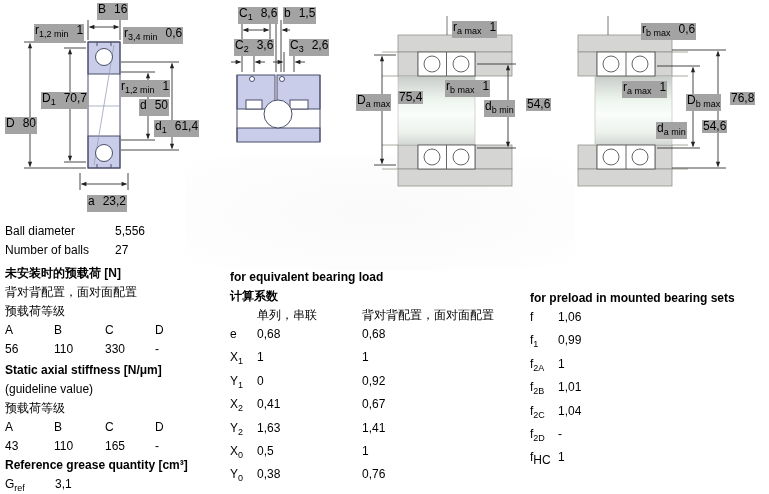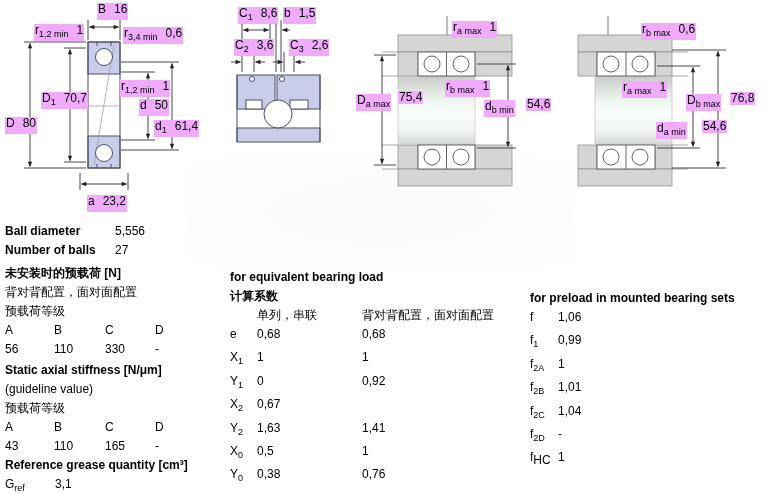--- a/index.html
+++ b/index.html
@@ -1,26 +1,26 @@
 <!DOCTYPE html>
 <html><head>
 <meta charset="utf-8">
 <style>
   html,body{margin:0;padding:0}
   body{width:769px;height:494px;background:#fff;font-family:"Liberation Sans",sans-serif;
        font-size:12px;color:#000;position:relative;overflow:hidden}
   svg{position:absolute;overflow:visible}
-  .dim{position:absolute;white-space:nowrap;background:#f0abfc;padding:0 1px;line-height:13px;font-size:12px}
+  .dim{position:absolute;white-space:nowrap;background:#a3a3a3;padding:0 1px;line-height:13px;font-size:12px}
   .dim sub{font-size:9px}
   .dv{margin-left:8px}
   .bold{font-weight:bold}
   .col{position:absolute}
   .row{line-height:19px;white-space:nowrap}
   .spec{display:flex;line-height:19px}
-  .spec .lbl{width:110px;font-weight:bold}
+  .spec .lbl{width:110px;font-weight:normal}
   .grid4{display:grid;grid-template-columns:49px 51px 50px auto;line-height:19px}
   .calc-grid{display:grid;grid-template-columns:27px 105px auto;line-height:19px}
   .pf-grid{display:grid;grid-template-columns:28px auto;line-height:19px}
   .grease{display:flex;line-height:19px}
   .grease .lbl{width:50px}
   .sp4{height:4px}.sp2{height:2px}
   .watermark{position:absolute;left:185px;top:155px;width:390px;height:115px;
      background:radial-gradient(ellipse at center,#fafafa 0%,#fcfcfc 55%,rgba(255,255,255,0) 100%);}
 </style>
 </head>
@@ -278,20 +278,21 @@
     <span>1</span>
     <span>1</span>
   </div>
   <div class="calc-grid">
     <span><span>Y</span><sub style="font-size:9px">1</sub></span>
     <span>0</span>
     <span>0,92</span>
   </div>
   <div class="calc-grid">
     <span><span>X</span><sub style="font-size:9px">2</sub></span>
+    <span>0,41</span>
     <span>0,67</span>
   </div>
   <div class="calc-grid">
     <span><span>Y</span><sub style="font-size:9px">2</sub></span>
     <span>1,63</span>
     <span>1,41</span>
   </div>
   <div class="calc-grid">
     <span><span>X</span><sub style="font-size:9px">0</sub></span>
     <span>0,5</span>

